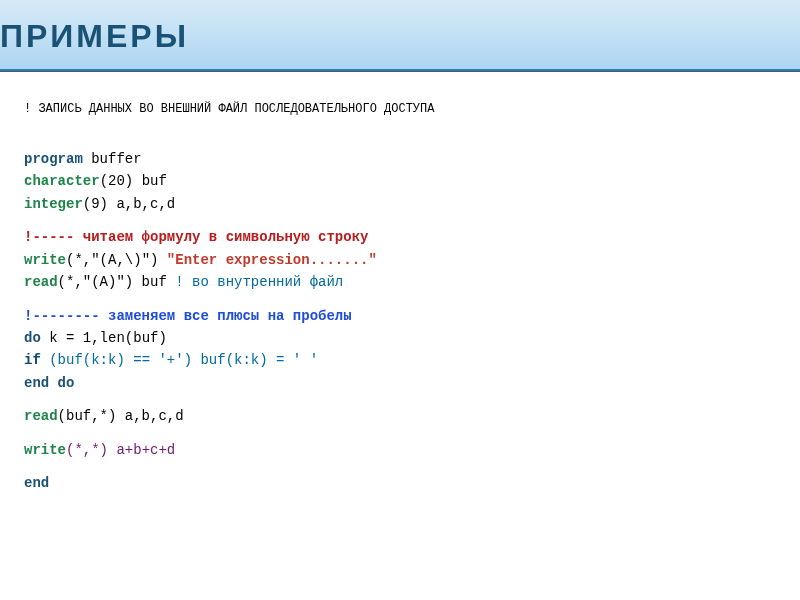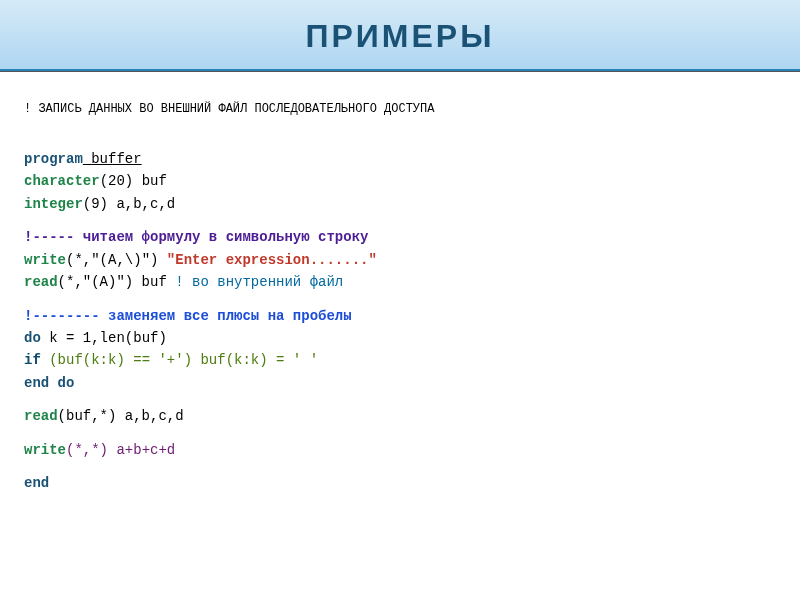--- a/index.html
+++ b/index.html
@@ -11,21 +11,21 @@
     body {
       width: 800px;
       height: 600px;
       background: #ffffff;
       font-family: Arial, sans-serif;
       overflow: hidden;
     }
 
     .header {
       background: linear-gradient(to bottom, #d6eaf8, #aed6f1);
-      text-align: center;
+      text-align: left;
       padding: 18px 0 14px 0;
       border-bottom: 2px solid #2980b9;
     }
 
     .header-title {
       font-size: 32px;
       font-weight: bold;
       color: #1a5276;
       letter-spacing: 3px;
       font-family: Arial, sans-serif;
@@ -64,31 +64,31 @@
   <div class="header-title">ПРИМЕРЫ</div>
 </div>
 
 <hr class="divider">
 
 <div class="content">
   <div class="comment-line">! ЗАПИСЬ ДАННЫХ ВО ВНЕШНИЙ ФАЙЛ ПОСЛЕДОВАТЕЛЬНОГО ДОСТУПА</div>
   <br>
   <div class="code-block" id="code-output">
       <div style="line-height: 0.8;">&nbsp;</div>
-      <div><span style="color: rgb(26, 82, 118); font-weight: bold; text-align: right;">program</span><span style="color: rgb(0, 0, 0); text-decoration: underline;"> buffer</span></div>
+      <div><span style="color: rgb(26, 82, 118); font-weight: bold; text-align: right;">program</span><span style="color: rgb(0, 0, 0);"> buffer</span></div>
       <div><span>  </span><span style="color: rgb(30, 132, 73); font-weight: bold;">character</span><span style="color: rgb(0, 0, 0);">(20) buf</span></div>
       <div><span>  </span><span style="color: rgb(30, 132, 73); font-weight: bold;">integer</span><span style="color: rgb(0, 0, 0);">(9) a,b,c,d</span></div>
       <div style="line-height: 0.8;">&nbsp;</div>
-      <div><span>  </span><span style="color: #4c1d95; font-weight: bold;">!----- читаем формулу в символьную строку</span></div>
+      <div><span>  </span><span style="color: #b91c1c; font-weight: bold;">!----- читаем формулу в символьную строку</span></div>
       <div><span>  </span><span style="color: rgb(30, 132, 73); font-weight: bold;">write</span><span style="color: rgb(0, 0, 0);">(*,"(A,\)") </span><span style="color: rgb(192, 57, 43); font-weight: bold;">"Enter expression......."</span></div>
       <div><span>  </span><span style="color: rgb(30, 132, 73); font-weight: bold;">read</span><span style="color: rgb(0, 0, 0);">(*,"(A)") buf </span><span style="color: #0369a1;">! во внутренний файл</span></div>
       <div style="line-height: 0.8;">&nbsp;</div>
       <div><span>  </span><span style="color: #1d4ed8; font-weight: bold;">!-------- заменяем все плюсы на пробелы</span></div>
       <div><span>  </span><span style="color: rgb(26, 82, 118); font-weight: bold;">do</span><span style="color: rgb(0, 0, 0);"> k = 1,len(buf)</span></div>
-      <div><span>    </span><span style="color: #0c4a6e; font-weight: bold;">if</span><span style="color: #4d7c0f;"> (buf(k:k) == '+') buf(k:k) = ' '</span></div>
+      <div><span>    </span><span style="color: #0c4a6e; font-weight: bold;">if</span><span style="color: #0369a1;"> (buf(k:k) == '+') buf(k:k) = ' '</span></div>
       <div><span>  </span><span style="color: rgb(26, 82, 118); font-weight: bold; margin-top: 22px;">end do</span></div>
       <div style="line-height: 0.8;">&nbsp;</div>
       <div><span>  </span><span style="color: rgb(30, 132, 73); font-weight: bold;">read</span><span style="color: rgb(0, 0, 0);">(buf,*) a,b,c,d</span></div>
       <div style="line-height: 0.8;">&nbsp;</div>
       <div><span>  </span><span style="color: rgb(30, 132, 73); font-weight: bold;">write</span><span style="color: #701a75;">(*,*) a+b+c+d</span></div>
       <div style="line-height: 0.8;">&nbsp;</div>
       <div><span>  </span><span style="color: rgb(26, 82, 118); font-weight: bold;">end</span></div>
     </div>
 </div>
 

